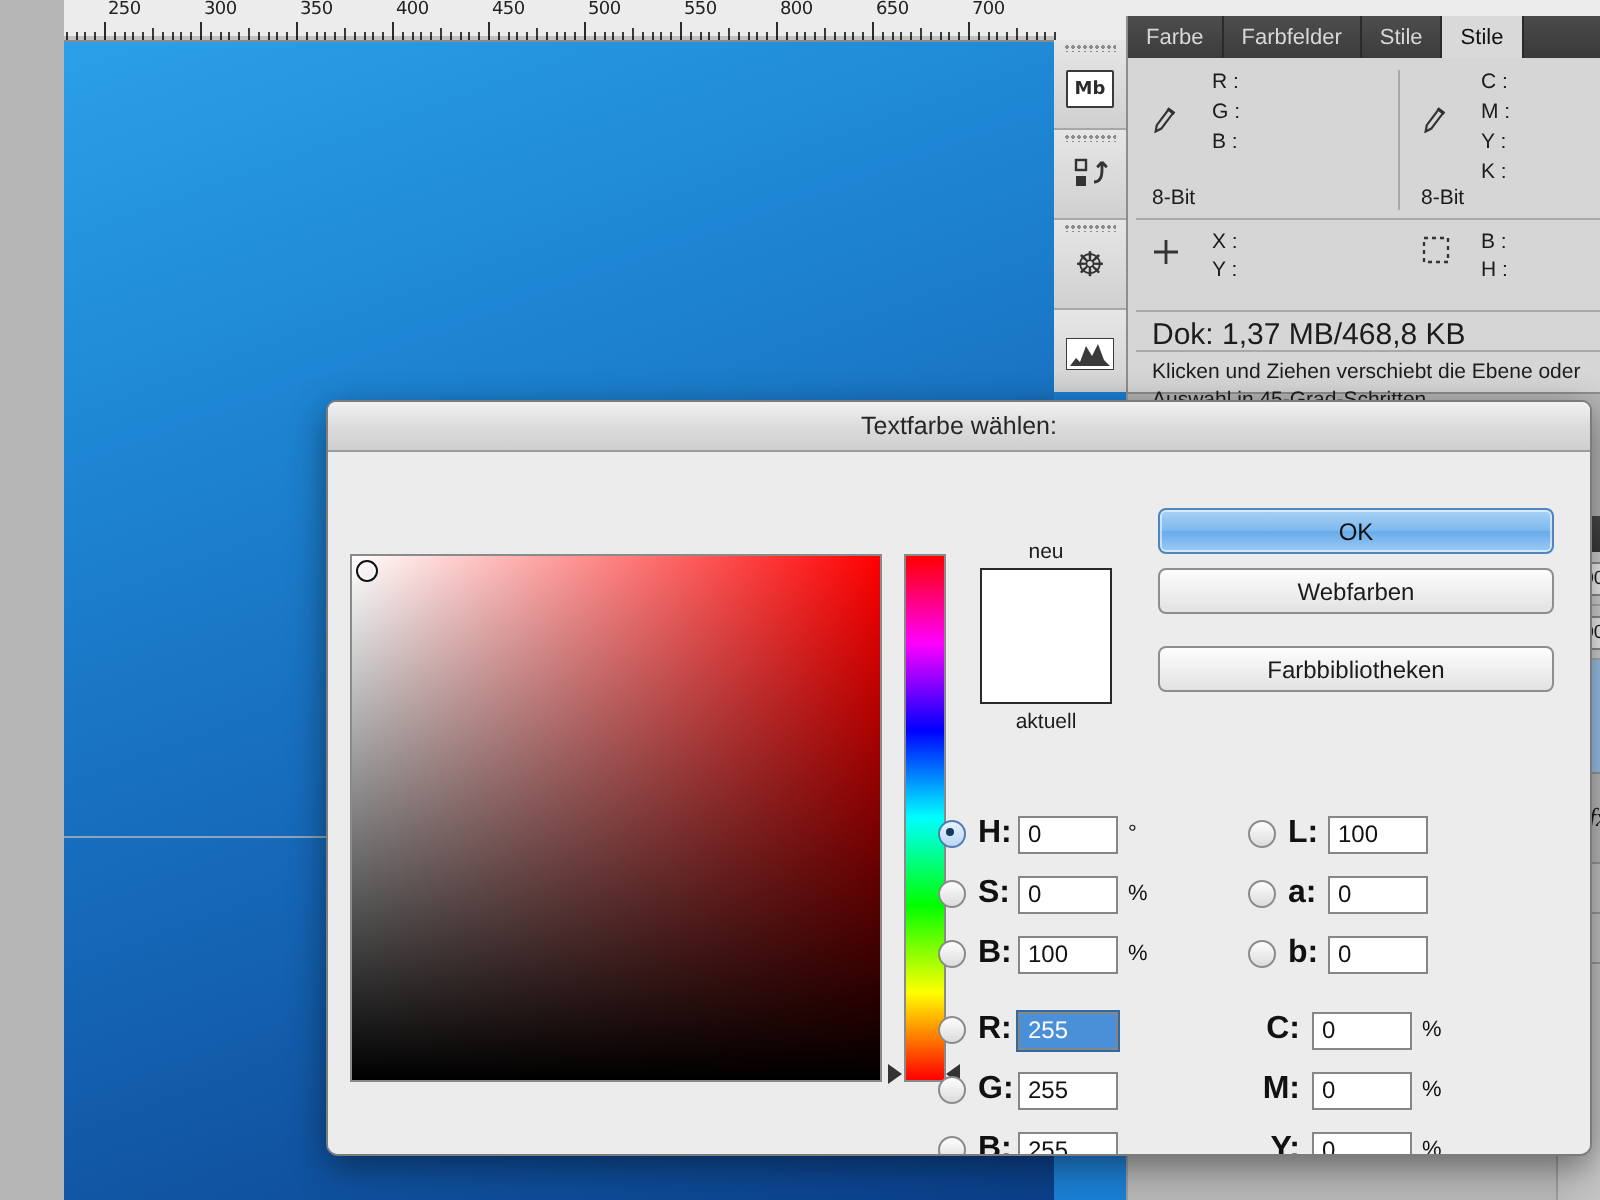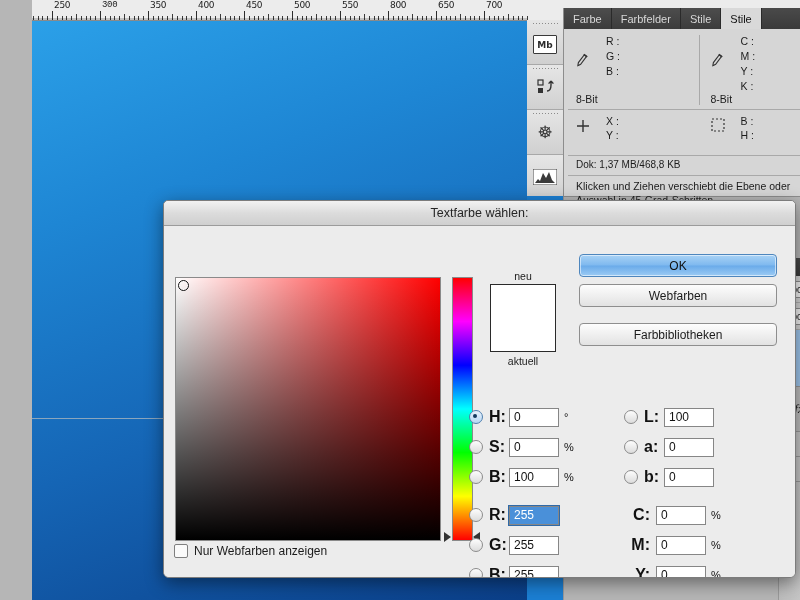--- a/index.html
+++ b/index.html
@@ -115,21 +115,21 @@
   #info-hdiv2 {
     position: absolute; left: 4px; top: 126px; width: 261px; height: 1px; background: #a9a9a9;
   }
   #info-hdiv3 {
     position: absolute; left: 4px; top: 146px; width: 261px; height: 1px; background: #a9a9a9;
   }
   .pos-half {
     position: absolute; top: 86px; width: 50%; height: 34px; font-size: 10.5px; color: #1c1c1c;
   }
   #doc-size {
-    position: absolute; left: 12px; top: 130px; font-size: 10px; color: #1c1c1c;
+    position: absolute; left: 12px; top: 130px; font-size: 15px; color: #1c1c1c;
   }
   #hint-text {
     position: absolute; left: 12px; top: 150px; width: 248px;
     font-size: 10.5px; color: #1c1c1c; line-height: 1.35;
   }
 
   
   #right-panels {
     position: absolute; left: 746px; top: 258px; width: 54px; height: 342px;
     background: #c9c9c9; border-left: 1px solid #9a9a9a;
@@ -291,21 +291,21 @@
       <div class="rtick minor" style="left: 25px; height: 4px;"></div>
       <div class="rtick minor" style="left: 30px; height: 4px;"></div>
       <div class="rtick minor" style="left: 34px; height: 4px;"></div>
       <div class="rtick minor" style="left: 39px; height: 4px;"></div>
       <div class="rtick minor" style="left: 44px; height: 6px;"></div>
       <div class="rtick minor" style="left: 49px; height: 4px;"></div>
       <div class="rtick minor" style="left: 54px; height: 4px;"></div>
       <div class="rtick minor" style="left: 58px; height: 4px;"></div>
       <div class="rtick minor" style="left: 63px; height: 4px;"></div>
       <div class="rtick major" style="left: 68px;"></div>
-      <div class="rlabel" style="left: 70px; font-family: Liberation Mono, monospace;">300</div>
+      <div class="rlabel" style="left: 70px;">300</div>
       <div class="rtick minor" style="left: 73px; height: 4px;"></div>
       <div class="rtick minor" style="left: 78px; height: 4px;"></div>
       <div class="rtick minor" style="left: 82px; height: 4px;"></div>
       <div class="rtick minor" style="left: 87px; height: 4px;"></div>
       <div class="rtick minor" style="left: 92px; height: 6px;"></div>
       <div class="rtick minor" style="left: 97px; height: 4px;"></div>
       <div class="rtick minor" style="left: 102px; height: 4px;"></div>
       <div class="rtick minor" style="left: 106px; height: 4px;"></div>
       <div class="rtick minor" style="left: 111px; height: 4px;"></div>
       <div class="rtick major" style="left: 116px;"></div>
@@ -531,24 +531,20 @@
 
       <div id="swatch-col">
         <div class="swatch-label">neu</div>
         <div id="swatch-box">
           <div id="swatch-new" style="background: rgb(255, 255, 255);"></div>
           <div id="swatch-cur" style="background: rgb(255, 255, 255);"></div>
         </div>
         <div class="swatch-label" style="margin-top:3px">aktuell</div>
       </div>
 
-      <div id="webcolors">
-        <div class="cbox"></div>
-        <span>Nur Webfarben anzeigen</span>
-      </div>
 
       <div id="buttons">
         <div class="btn primary">OK</div>
         <div class="btn">Webfarben</div>
         <div id="btn-gap"></div>
         <div class="btn">Farbbibliotheken</div>
       </div>
 
       <div class="col-abs" style="left:305px; top:180px; width:150px;">
         <div class="nf-row">

